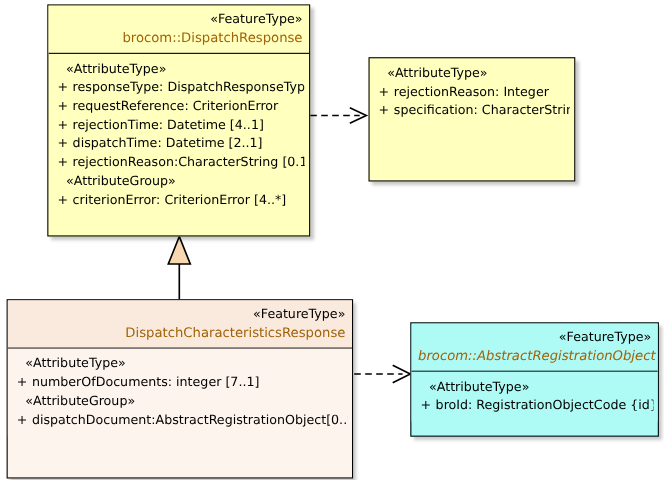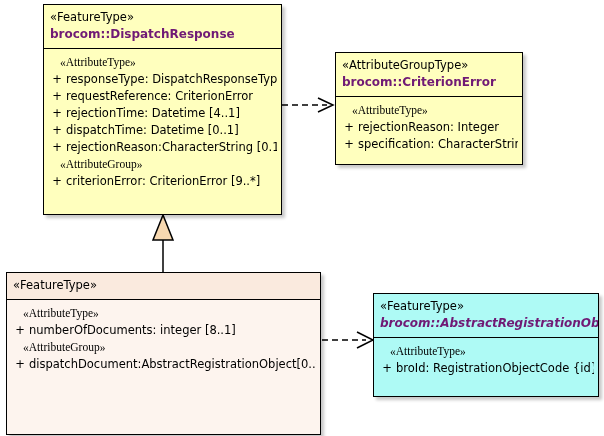--- a/index.html
+++ b/index.html
@@ -21,50 +21,49 @@
     position: absolute;
     box-sizing: border-box;
     border: 1.6px solid #000000;
     box-shadow: 3px 3px 3px rgba(0,0,0,0.22);
     background: #ffffbe;
     overflow: hidden;
   }
   .uml-header {
     box-sizing: border-box;
     padding: 5px 6px 6px 6px;
-    text-align: left;
+    text-align: right;
     border-bottom: 1.6px solid #000000;
   }
   .stereotype {
     font-size: 11.5px;
     color: #000000;
     line-height: 15px;
     white-space: nowrap;
   }
   .classname {
     font-size: 12px;
-    font-weight: bold;
-    color: #701a75;
+    font-weight: normal;
+    color: #a16207;
     line-height: 16px;
     margin-top: 1px;
     white-space: nowrap;
   }
   .classname.abstract {
     font-style: italic;
   }
   .uml-body {
     box-sizing: border-box;
     padding: 5px 4px 6px 4px;
   }
   .group-label {
     font-size: 11.5px;
     line-height: 17px;
     padding-left: 12px;
     white-space: nowrap;
-    font-family: Liberation Serif, serif;
   }
   .attr-row {
     display: flex;
     align-items: baseline;
     font-size: 11.5px;
     line-height: 17px;
     white-space: nowrap;
   }
   .attr-vis {
     width: 18px;
@@ -136,61 +135,58 @@
     <div class="attr-row">
       <span class="attr-vis">+</span>
       <span class="attr-text">requestReference: CriterionError</span>
     </div>
     <div class="attr-row">
       <span class="attr-vis">+</span>
       <span class="attr-text">rejectionTime: Datetime [4..1]</span>
     </div>
     <div class="attr-row">
       <span class="attr-vis">+</span>
-      <span class="attr-text">dispatchTime: Datetime [0..1]</span>
+      <span class="attr-text">dispatchTime: Datetime [2..1]</span>
     </div>
     <div class="attr-row">
       <span class="attr-vis">+</span>
       <span class="attr-text">rejectionReason:CharacterString [0.1]</span>
     </div>
     <div class="group-label">«AttributeGroup»</div>
     <div class="attr-row">
       <span class="attr-vis">+</span>
-      <span class="attr-text">criterionError: CriterionError [9..*]</span>
+      <span class="attr-text">criterionError: CriterionError [4..*]</span>
     </div>
   </div>
 </div>
 
 <div class="uml-class c-yellow" style="left:335px; top:52px; width:188px; height:113px;">
-  <div class="uml-header">
-    <div class="stereotype">«AttributeGroupType»</div>
-    <div class="classname">brocom::CriterionError</div>
-  </div>
   <div class="uml-body">
     <div class="group-label">«AttributeType»</div>
     <div class="attr-row">
       <span class="attr-vis">+</span>
       <span class="attr-text">rejectionReason: Integer</span>
     </div>
     <div class="attr-row">
       <span class="attr-vis">+</span>
       <span class="attr-text">specification: CharacterString</span>
     </div>
   </div>
 </div>
 
 <div class="uml-class c-peach" style="left:6px; top:272px; width:315px; height:163px;">
   <div class="uml-header">
     <div class="stereotype">«FeatureType»</div>
-  </div>
-  <div class="uml-body">
-    <div class="group-label">«AttributeType»</div>
-    <div class="attr-row">
-      <span class="attr-vis">+</span>
-      <span class="attr-text">numberOfDocuments: integer [8..1]</span>
+    <div class="classname">DispatchCharacteristicsResponse</div>
+  </div>
+  <div class="uml-body">
+    <div class="group-label">«AttributeType»</div>
+    <div class="attr-row">
+      <span class="attr-vis">+</span>
+      <span class="attr-text">numberOfDocuments: integer [7..1]</span>
     </div>
     <div class="group-label">«AttributeGroup»</div>
     <div class="attr-row">
       <span class="attr-vis">+</span>
       <span class="attr-text">dispatchDocument:AbstractRegistrationObject[0..*]</span>
     </div>
   </div>
 </div>
 
 <div class="uml-class c-cyan" style="left:373px; top:293px; width:226px; height:104px;">

